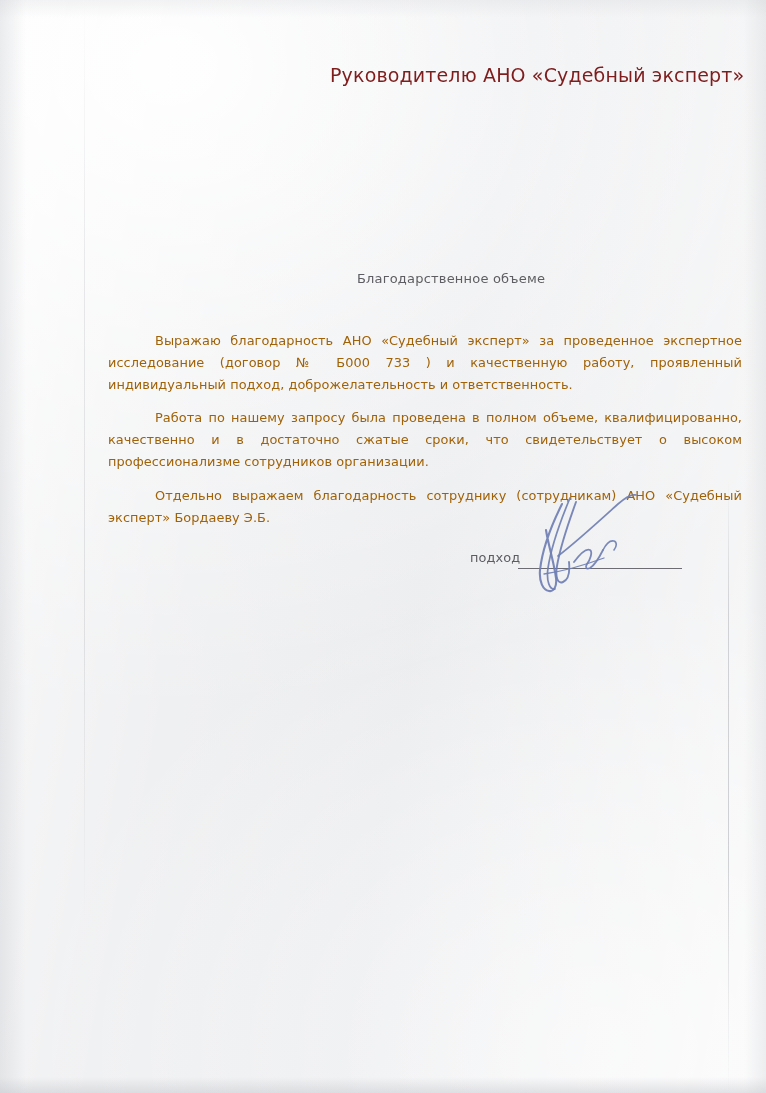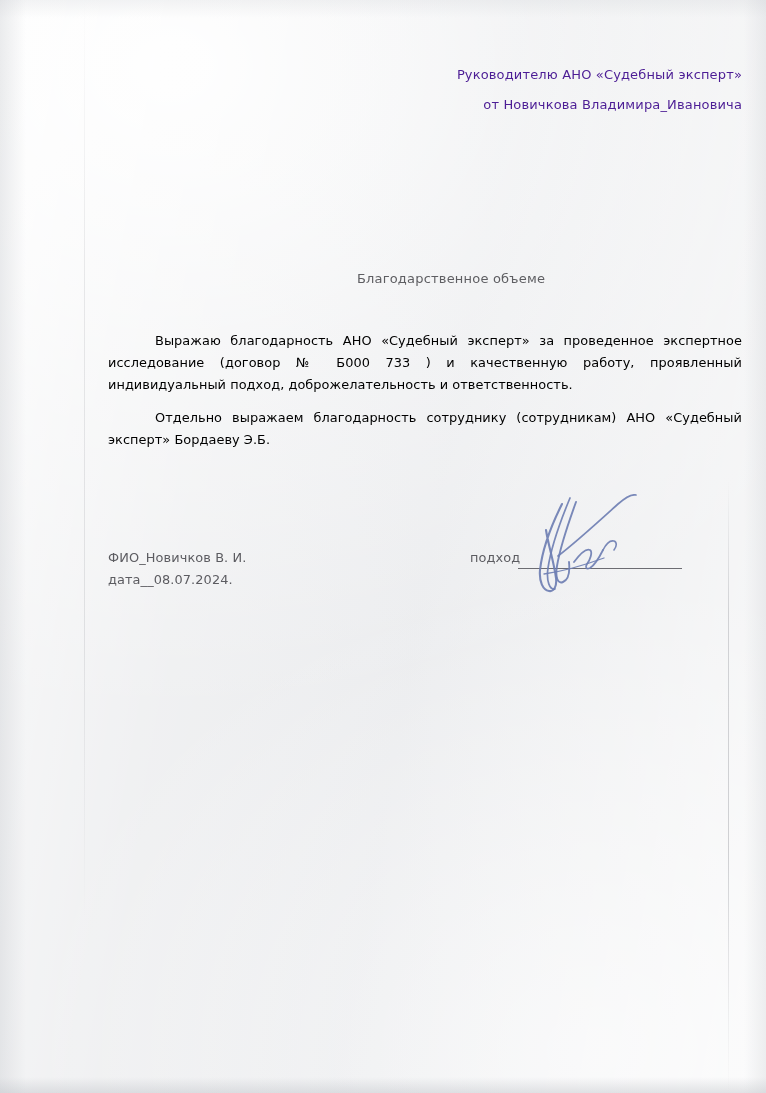--- a/index.html
+++ b/index.html
@@ -97,24 +97,24 @@
     inset: 0;
   }
 
   
   .addressee {
     position: absolute;
     left: 330px;
     top: 60px;
     width: 412px;
     text-align: right;
-    font-size: 13px;
+    font-size: 19px;
     line-height: 30px;
     letter-spacing: 0.15px;
-    color: #4c1d95;
+    color: #7f1d1d;
   }
   .addressee div { white-space: nowrap; }
 
   
   .doc-title {
     position: absolute;
     left: 108px;
     top: 271px;
     width: 634px;
     text-align: center;
@@ -131,21 +131,21 @@
     left: 108px;
     top: 330px;
     width: 634px;
   }
   .para {
     font-size: 12.9px;
     line-height: 21.8px;
     text-align: justify;
     text-indent: 47px;
     letter-spacing: 0.05px;
-    color: #000000;
+    color: #a16207;
     margin: 0 0 12px 0;
   }
   .para:last-child { margin-bottom: 0; }
 
   
   .sign-block {
     position: absolute;
     left: 108px;
     top: 547px;
     font-size: 12.9px;
@@ -198,34 +198,30 @@
 
   <div class="paper-tone"></div>
   <div class="edge-shade"></div>
   <div class="scan-streak"></div>
   <div class="scan-streak-2"></div>
 
   <div class="content">
 
     <div class="addressee">
       <div>Руководителю АНО «Судебный эксперт»</div>
-      <div>от  Новичкова Владимира_Ивановича</div>
     </div>
 
     <div class="doc-title">Благодарственное объеме</div>
 
     <div class="body-block">
       <p class="para">Выражаю благодарность АНО «Судебный эксперт» за проведенное экспертное исследование (договор № Б000 733 ) и качественную работу, проявленный индивидуальный подход, доброжелательность и ответственность.</p>
+      <p class="para">Работа по нашему запросу была проведена в полном объеме, квалифицированно, качественно и в достаточно сжатые сроки, что свидетельствует о высоком профессионализме сотрудников организации.</p>
       <p class="para">Отдельно выражаем благодарность сотруднику (сотрудникам) АНО «Судебный эксперт» Бордаеву Э.Б.</p>
     </div>
 
-    <div class="sign-block">
-      <div>ФИО_Новичков В. И.</div>
-      <div>дата__08.07.2024.</div>
-    </div>
 
     <div class="sign-right">подход</div>
     <div class="sign-rule"></div>
 
     <div class="ink">
       <svg viewBox="0 0 160 105" preserveAspectRatio="none" aria-hidden="true">
         <path d="M62 10 C50 34, 42 58, 40 76 C39 88, 43 96, 49 97 C54 98, 57 92, 56 84 C54 68, 48 50, 46 36" stroke-width="2.1"></path>
         <path d="M70 4 C60 28, 51 54, 48 74 C46 88, 50 96, 55 95" stroke-width="1.7"></path>
         <path d="M76 8 C68 30, 60 54, 57 72 C55 84, 58 90, 63 88 C68 86, 70 78, 69 68" stroke-width="1.9"></path>
         <path d="M58 62 C74 50, 96 30, 118 10 C126 3, 132 0, 136 1" stroke-width="1.7"></path>

